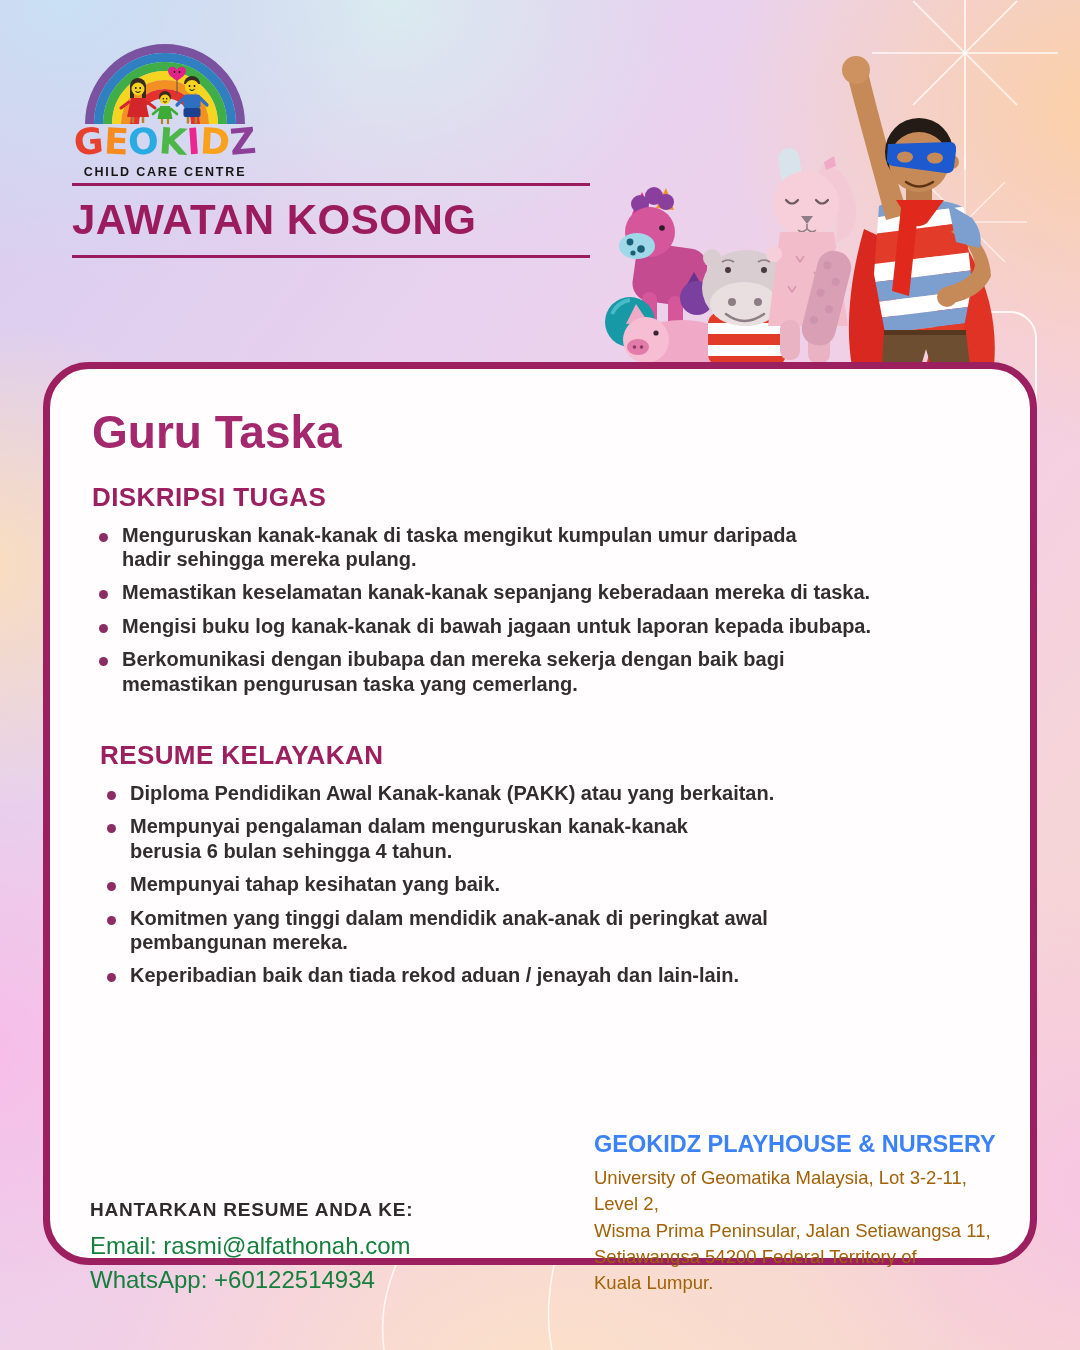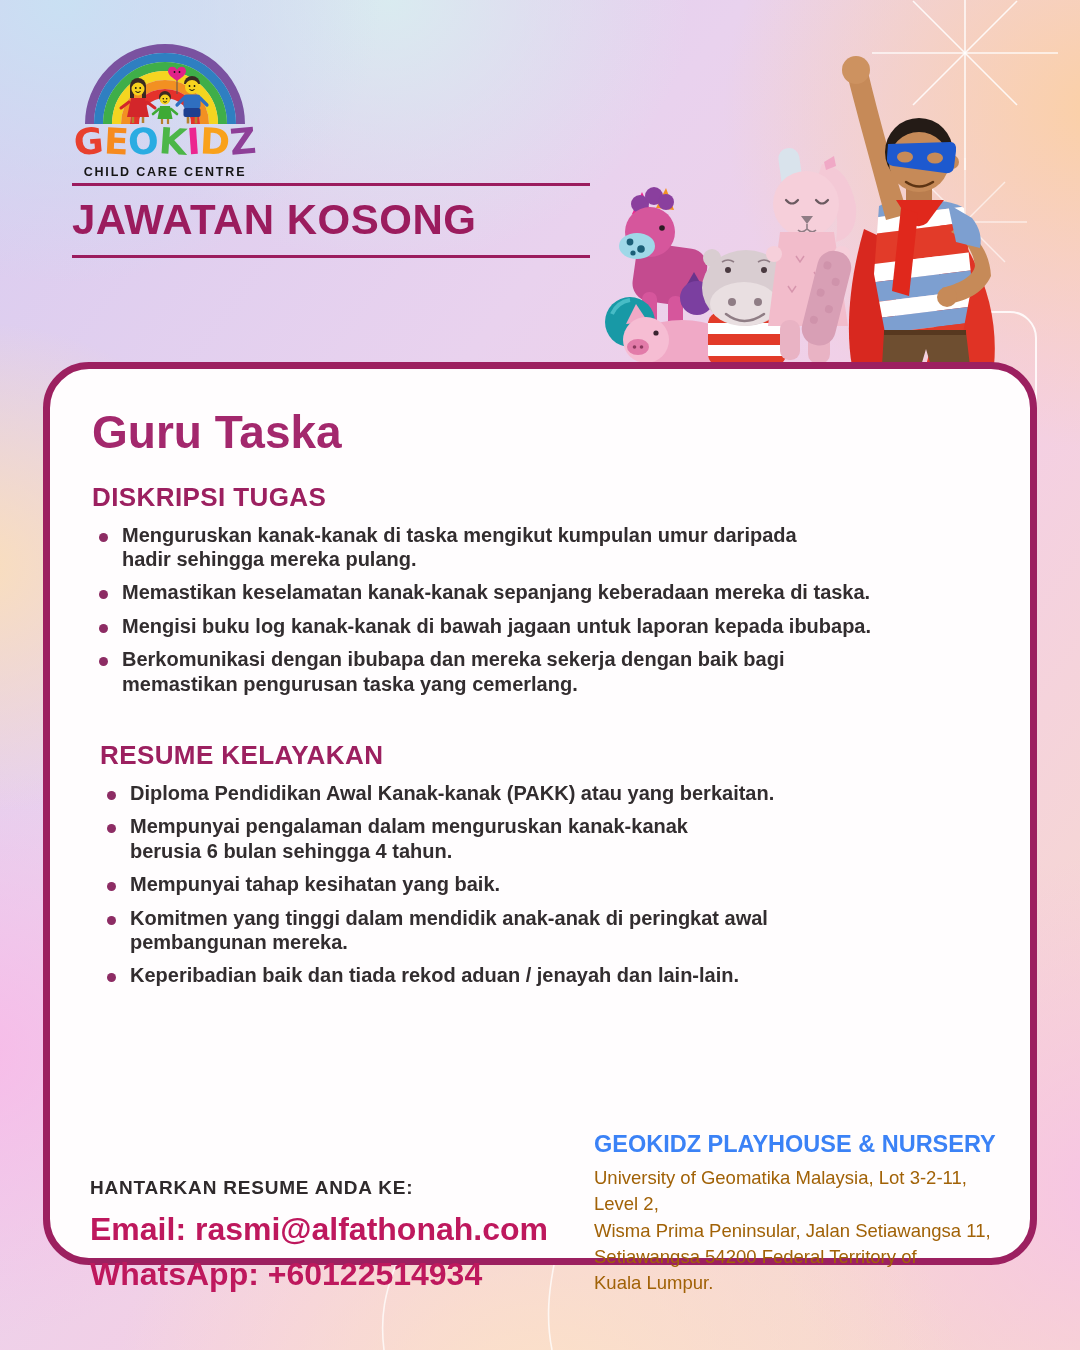--- a/index.html
+++ b/index.html
@@ -46,21 +46,21 @@
   .sec-heading{font-size:26px;font-weight:bold;color:#9c2060;letter-spacing:.4px;margin:0 0 10px 2px;}
   ul.bullets{list-style:none;margin:0;padding:0 14px 0 2px;}
   ul.bullets li{
     position:relative;padding-left:30px;font-size:20px;font-weight:bold;
     line-height:1.22;margin-bottom:9px;white-space:pre-line;
   }
   ul.bullets li::before{content:"";position:absolute;left:7px;top:10px;width:9px;height:9px;border-radius:50%;background:#8d2c64;}
   .sec2{margin-top:44px;margin-left:8px;}
   .card-bottom{position:absolute;left:40px;top:762px;width:914px;display:flex;justify-content:space-between;align-items:flex-end;}
   .contact-prompt{font-size:19px;font-weight:bold;letter-spacing:.8px;color:#2f2a2c;margin-bottom:8px;}
-  .contact-line{font-size:32px;font-weight:bold;color:#be185d;line-height:1.4;}
+  .contact-line{font-size:24px;font-weight:normal;color:#15803d;line-height:1.4;}
   .company{width:410px;}
   .company-name{font-size:23.5px;font-weight:bold;color:#3b82f6;margin-bottom:7px;}
   .address-line{font-size:18.5px;color:#a16207;line-height:1.42;}
 </style>
 </head>
 <body>
 
 <div class="canvas">
 
   <svg class="decor" viewBox="0 0 1080 1350">

